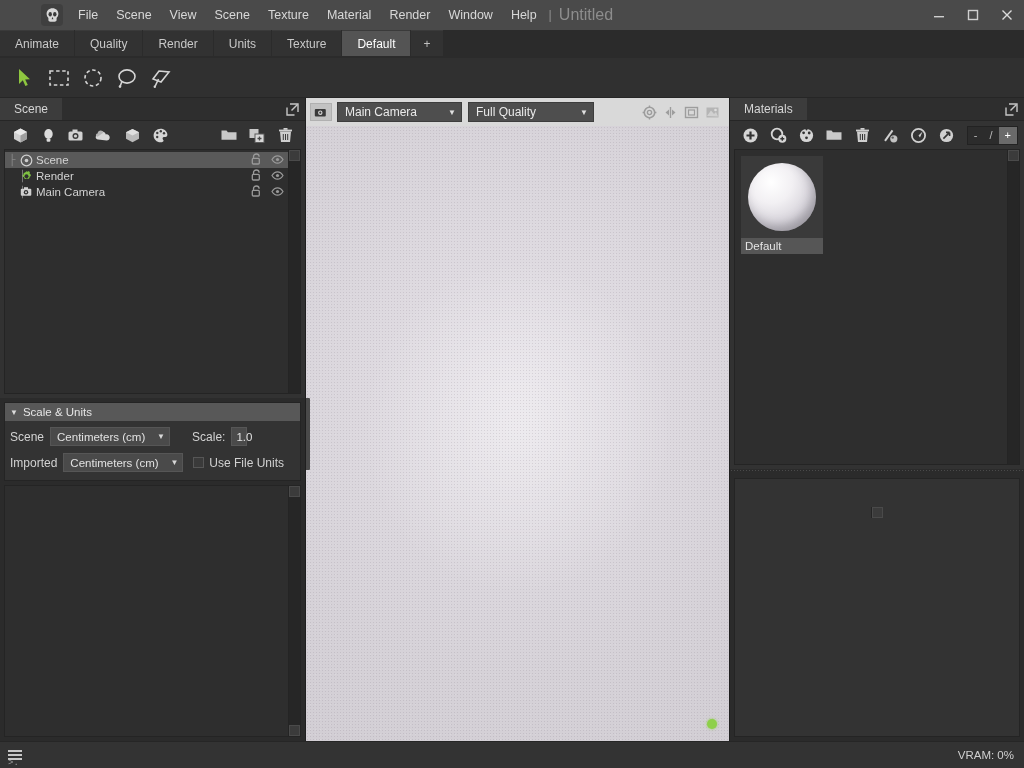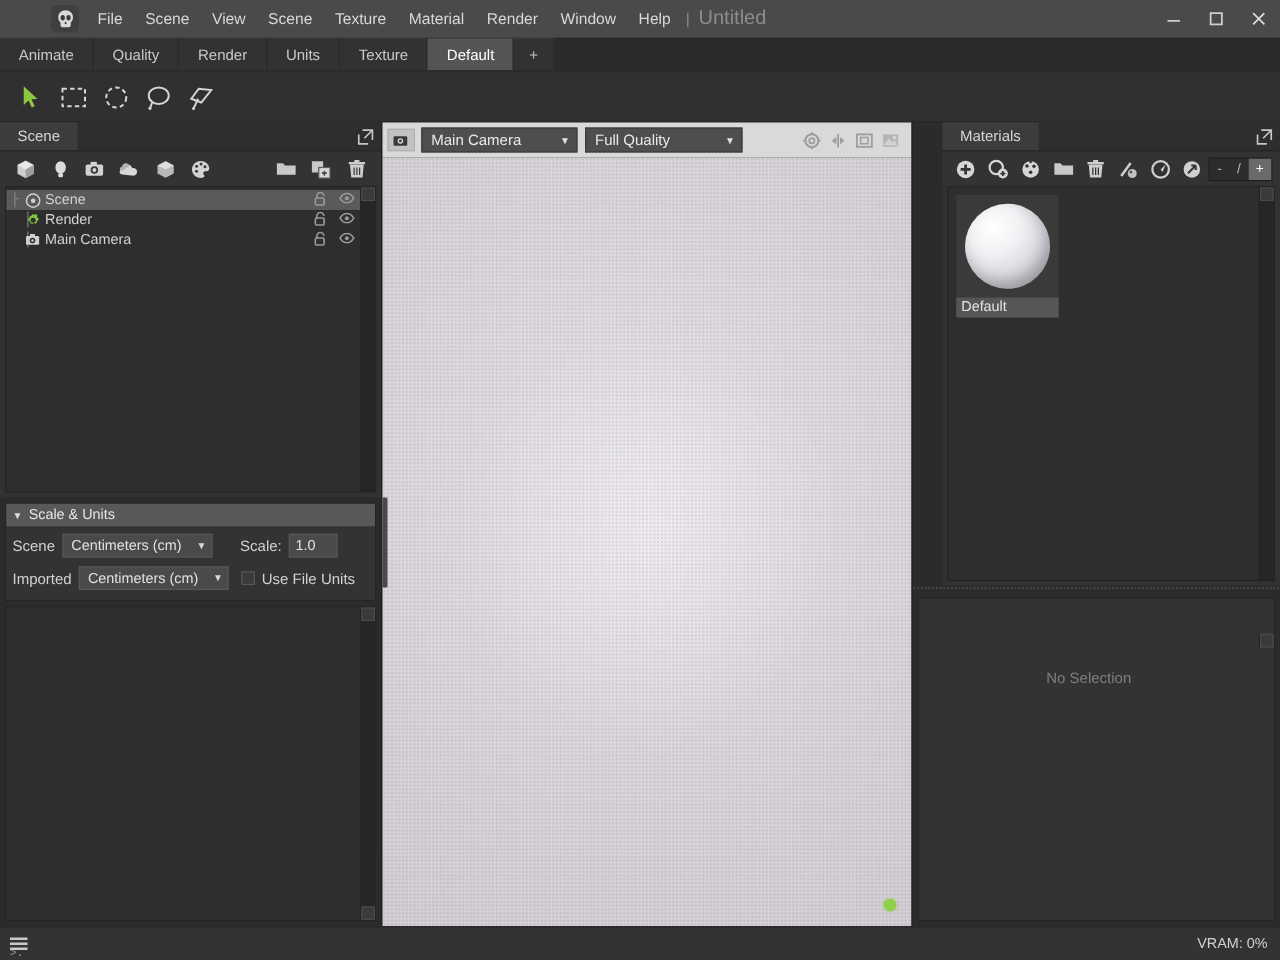--- a/index.html
+++ b/index.html
@@ -90,21 +90,21 @@
   .section-head { height: 18px; background: #585858; display: flex; align-items: center;
                   padding: 0 5px; font-size: 11.5px; color: #e6e6e6; }
   .caret { font-size: 8px; margin-right: 5px; color: #dcdcdc; }
   .section-body { padding: 6px 5px 8px 5px; }
   .row { display: flex; align-items: center; margin-bottom: 7px; }
   .lbl { font-size: 12px; color: #d2d2d2; margin-right: 6px; white-space: nowrap; }
   .sel-box { background: #4a4a4a; border: 1px solid #565656; height: 19px; display: flex;
              align-items: center; padding: 0 4px 0 6px; font-size: 11.5px; color: #e2e2e2;
              min-width: 120px; justify-content: space-between; }
   .sel-box .arrow { font-size: 8px; margin-left: 10px; color: #d8d8d8; }
-  .num-box { background: #4a4a4a; border: 1px solid #565656; height: 19px; width: 39px;
+  .num-box { background: #4a4a4a; border: 1px solid #565656; height: 19px; width: 16px;
              font-size: 11.5px; color: #e2e2e2; display: flex; align-items: center; padding-left: 4px; }
   .chk { width: 11px; height: 11px; background: #3a3a3a; border: 1px solid #565656; margin-right: 5px; }
 
   .left-fill { flex: 1 1 auto; background: #2e2e2e; margin: 0 4px 4px 4px;
                border: 1px solid #242424; display: flex; min-height: 0; }
   .left-fill .pad { flex: 1 1 auto; }
 
   
   .vp-header { height: 28px; flex: 0 0 28px; background: #d9d9d9; display: flex; align-items: center;
                padding: 0 4px; position: relative; }
@@ -517,21 +517,21 @@
       <div class="vp-body">
         <div class="vp-glow"></div>
         <div class="vp-noise"></div>
         <div class="vp-dot"></div>
         <div class="vp-splitter"></div>
       </div>
     </div>
 
     <div class="col-right">
 
-      <div class="panel" style="flex:1 1 auto;margin-left:24px;">
+      <div class="panel" style="flex:1 1 auto;">
         <div class="panel-tabrow">
           <div class="panel-tab">Materials</div>
           <div class="panel-expand">
             <svg width="13" height="13" viewBox="0 0 13 13">
               <path d="M4 1h8v8" fill="none" stroke="#c6c6c6" stroke-width="1.4"></path>
               <path d="M11.5 1.6 L5.5 7.6" stroke="#c6c6c6" stroke-width="1.4"></path>
               <path d="M1 4.5v7.5h7.5" fill="none" stroke="#c6c6c6" stroke-width="1.4"></path>
             </svg>
           </div>
         </div>
@@ -611,23 +611,20 @@
             <div class="nub"></div>
             <div class="track"></div>
           </div>
         </div>
       </div>
 
       <div class="dotted-sep"></div>
 
       <div class="nosel-panel">
         <div class="nosel-box">
-          <div class="nosel-inner">
-            <span class="nosel-text">No Selection</span>
-          </div>
           <div class="vscroll">
             <div class="nub"></div>
             <div class="track"></div>
           </div>
         </div>
       </div>
     </div>
 
   </div>
 

